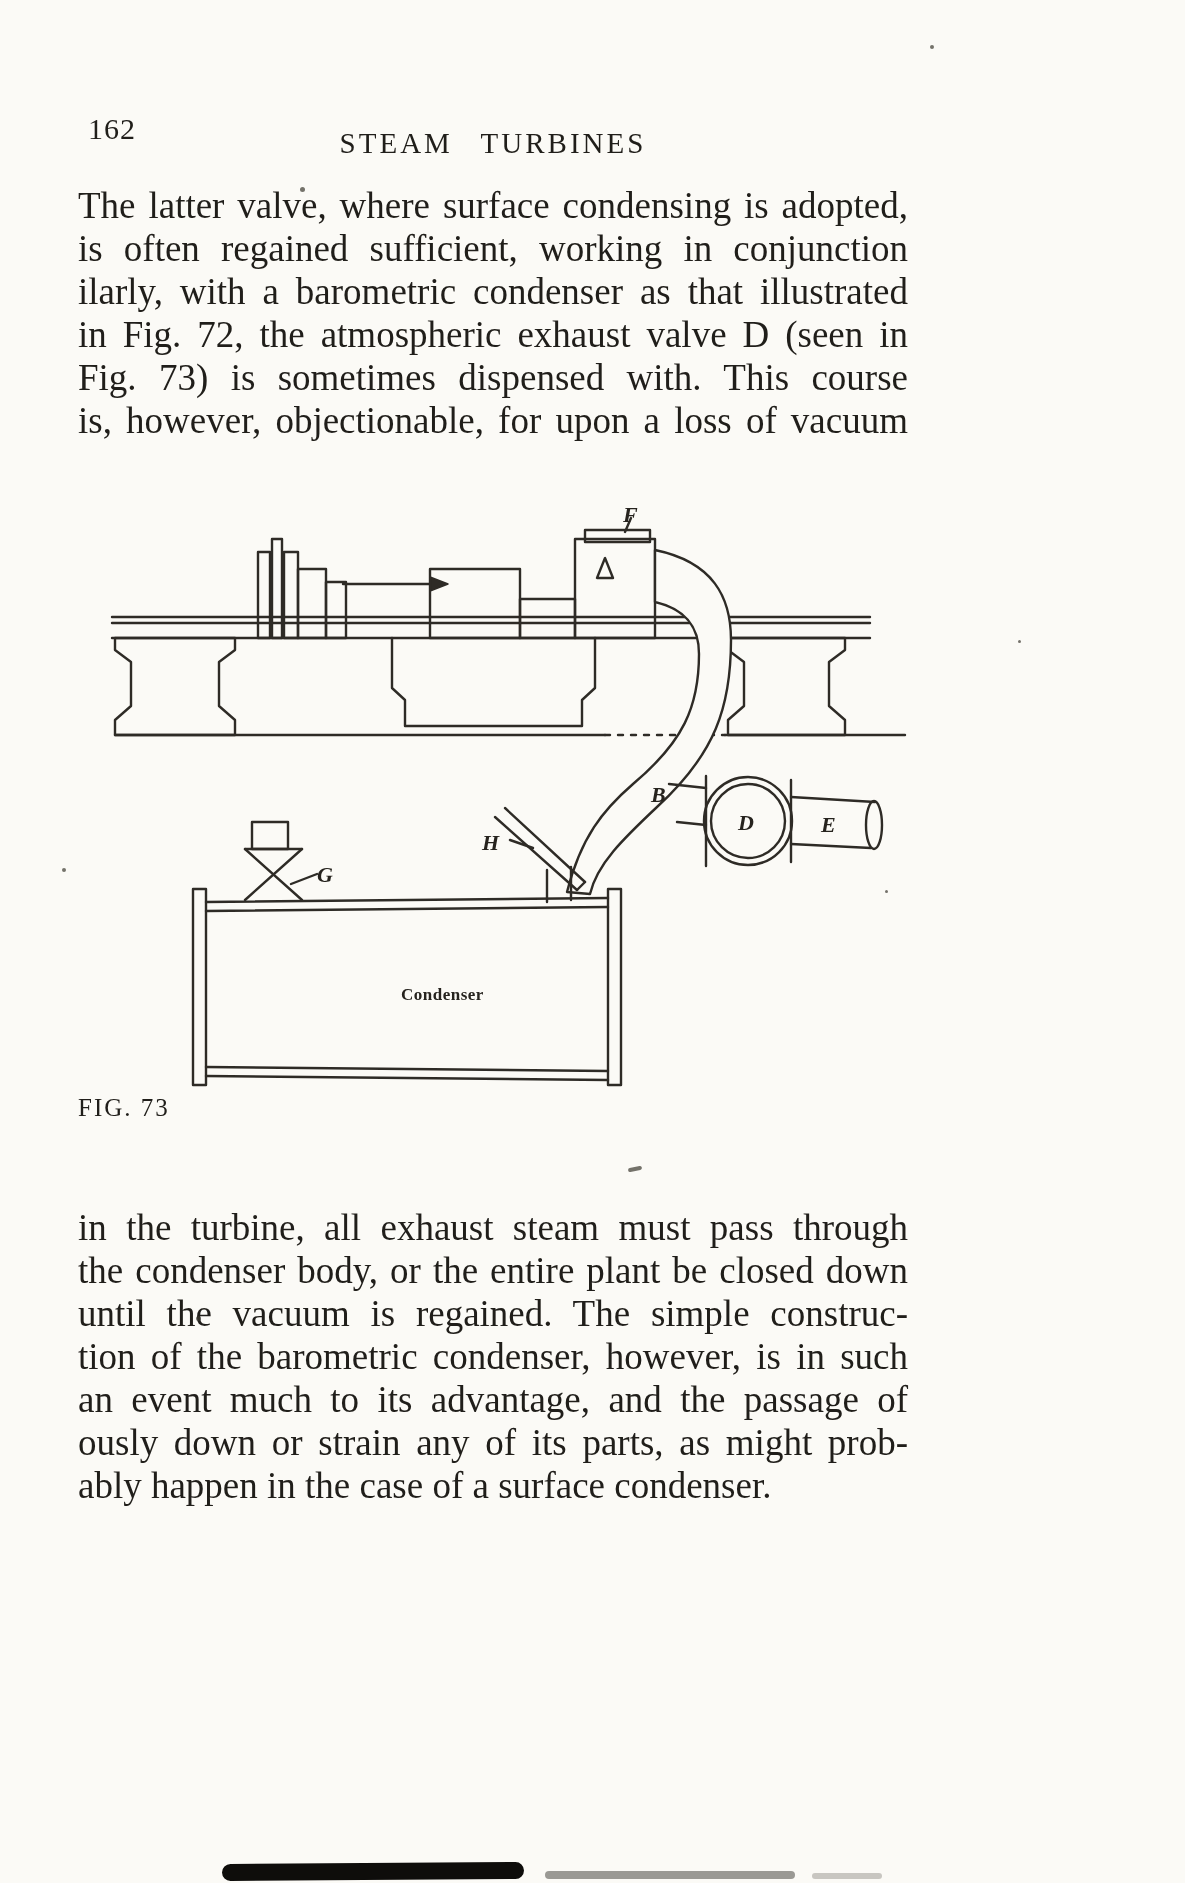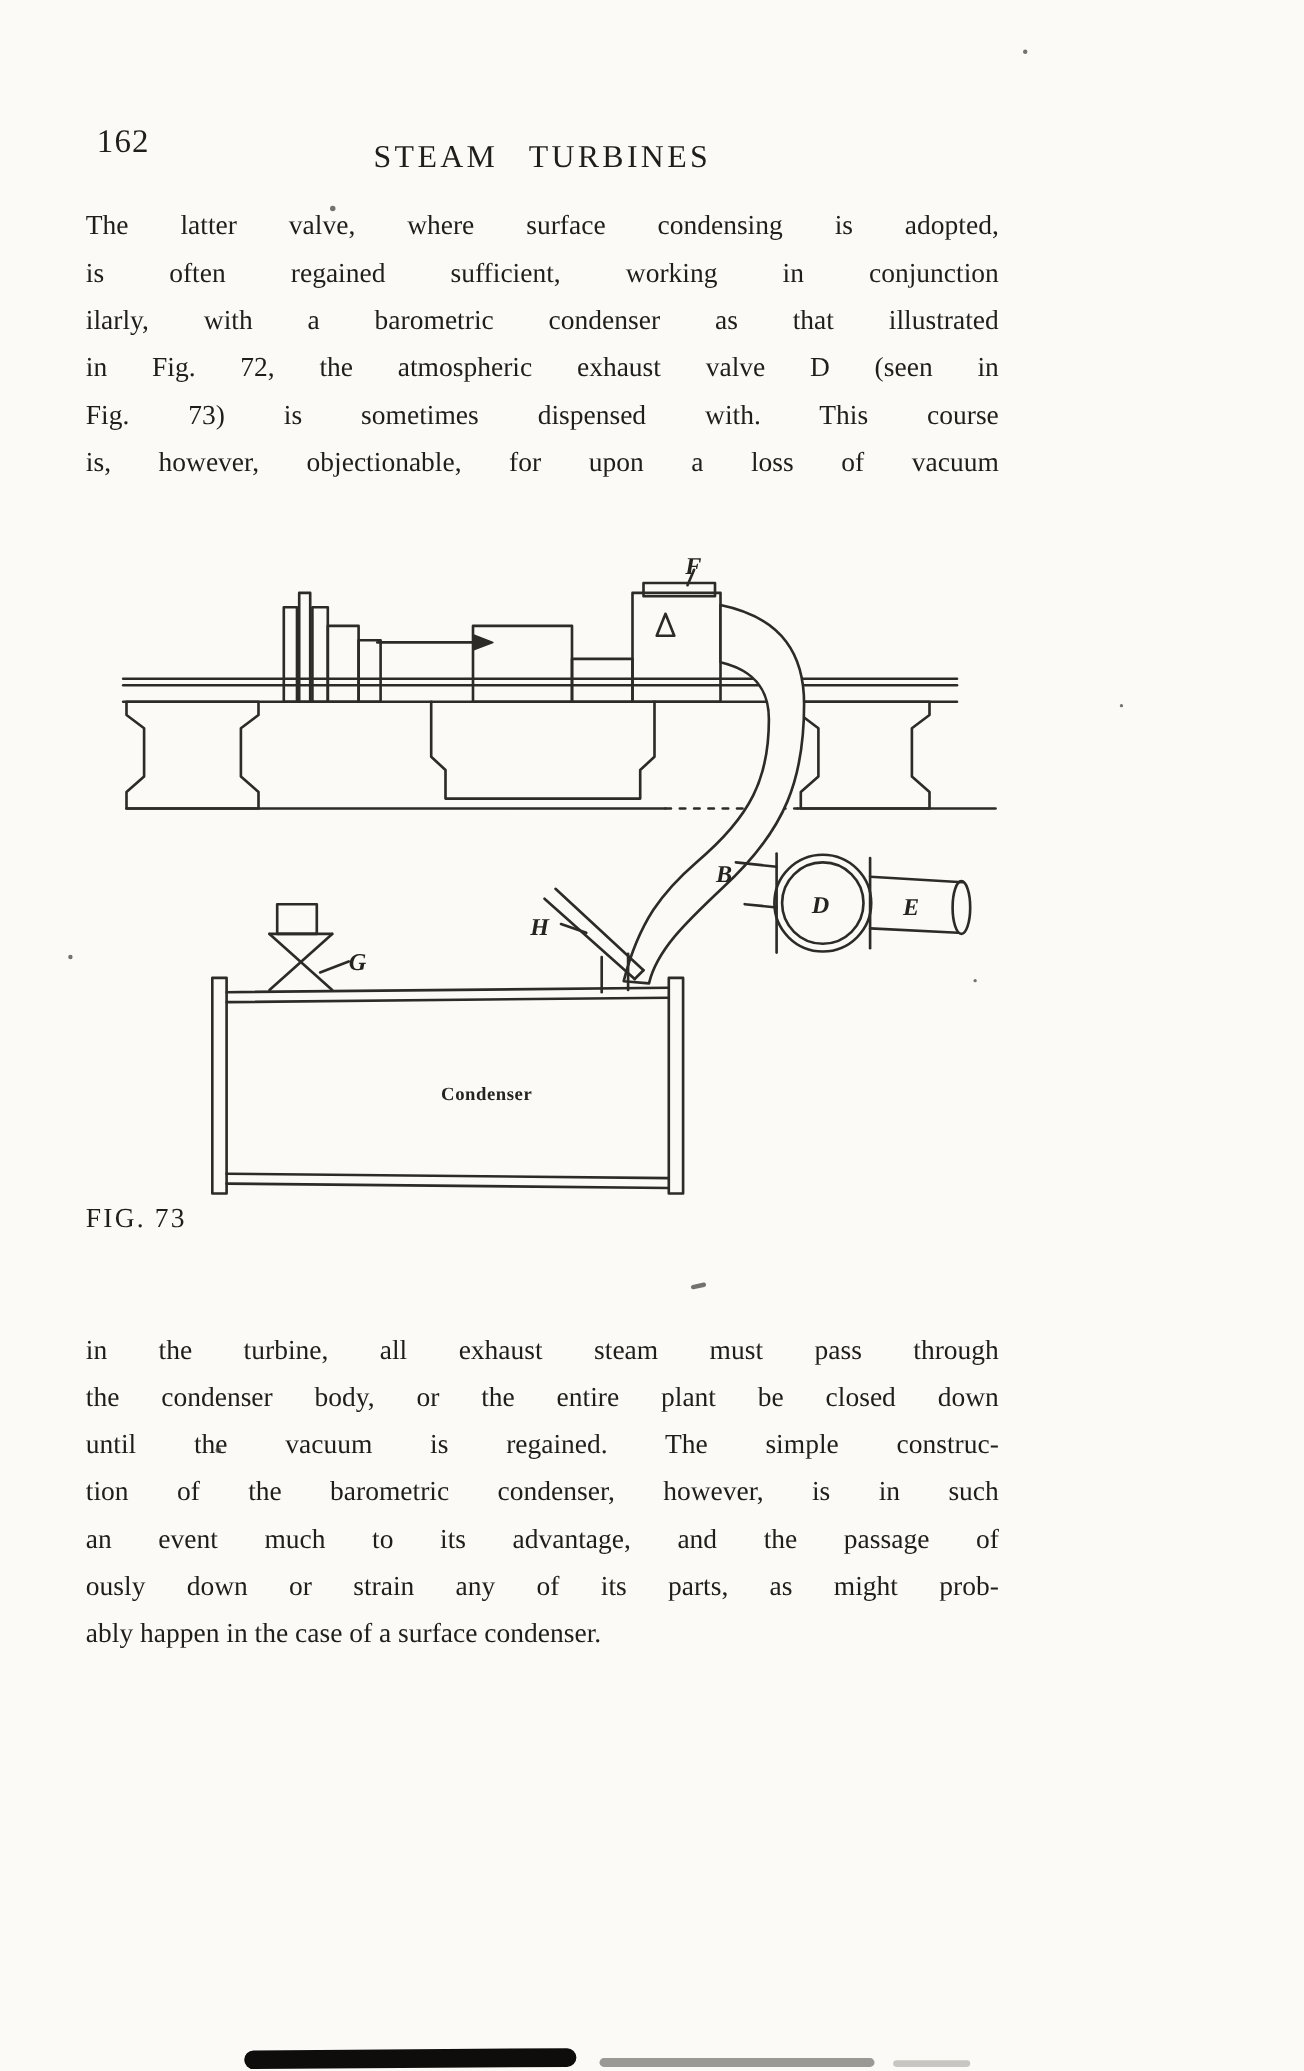--- a/index.html
+++ b/index.html
@@ -13,21 +13,21 @@
   }
   .page-number{
     position:absolute;left:76px;top:112px;
     font-size:30px;line-height:34px;letter-spacing:1px;margin-left:12px;
   }
   .running-title{
     position:absolute;left:78px;top:110px;width:830px;
     text-align:center;font-size:29px;line-height:36px;
     letter-spacing:3px;word-spacing:18px;margin-top:15px;
   }
-  .para{position:absolute;left:78px;width:830px;font-size:25px;}
+  .para{position:absolute;left:78px;width:830px;font-size:37px;}
   .para .line{
     text-align:justify;text-align-last:justify;text-justify:inter-word;
     line-height:43px;height:43px;white-space:nowrap;overflow:visible;
   }
   .para .line.last{text-align-last:left;}
   .para1{top:184px;}
   .para2{top:1206px;}
   .figure{position:absolute;left:85px;top:492px;width:950px;height:600px;}
   svg line, svg path, svg rect, svg circle, svg ellipse, svg polygon{
     stroke:#2e2b26;stroke-width:2.4;fill:none;stroke-linecap:round;stroke-linejoin:round;

